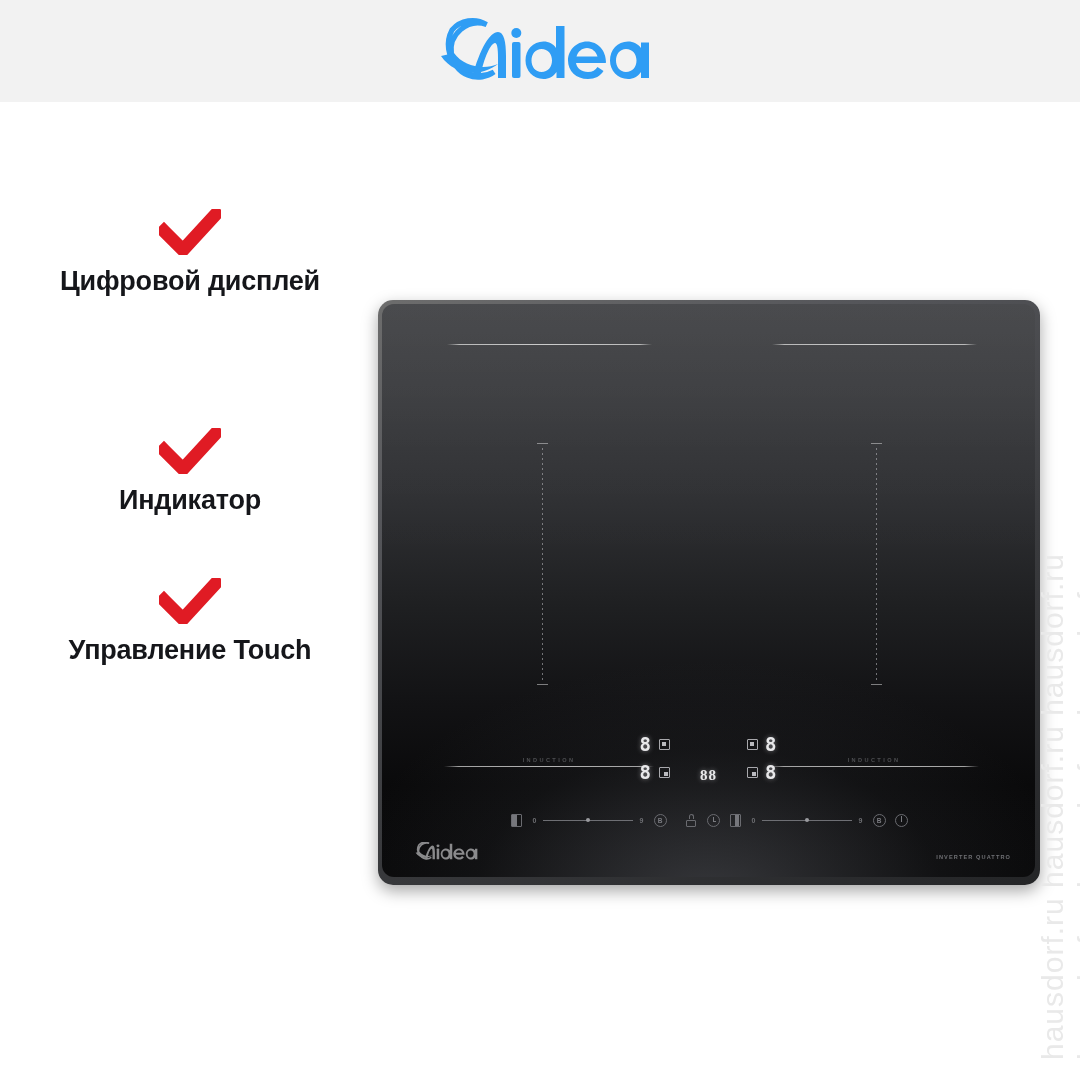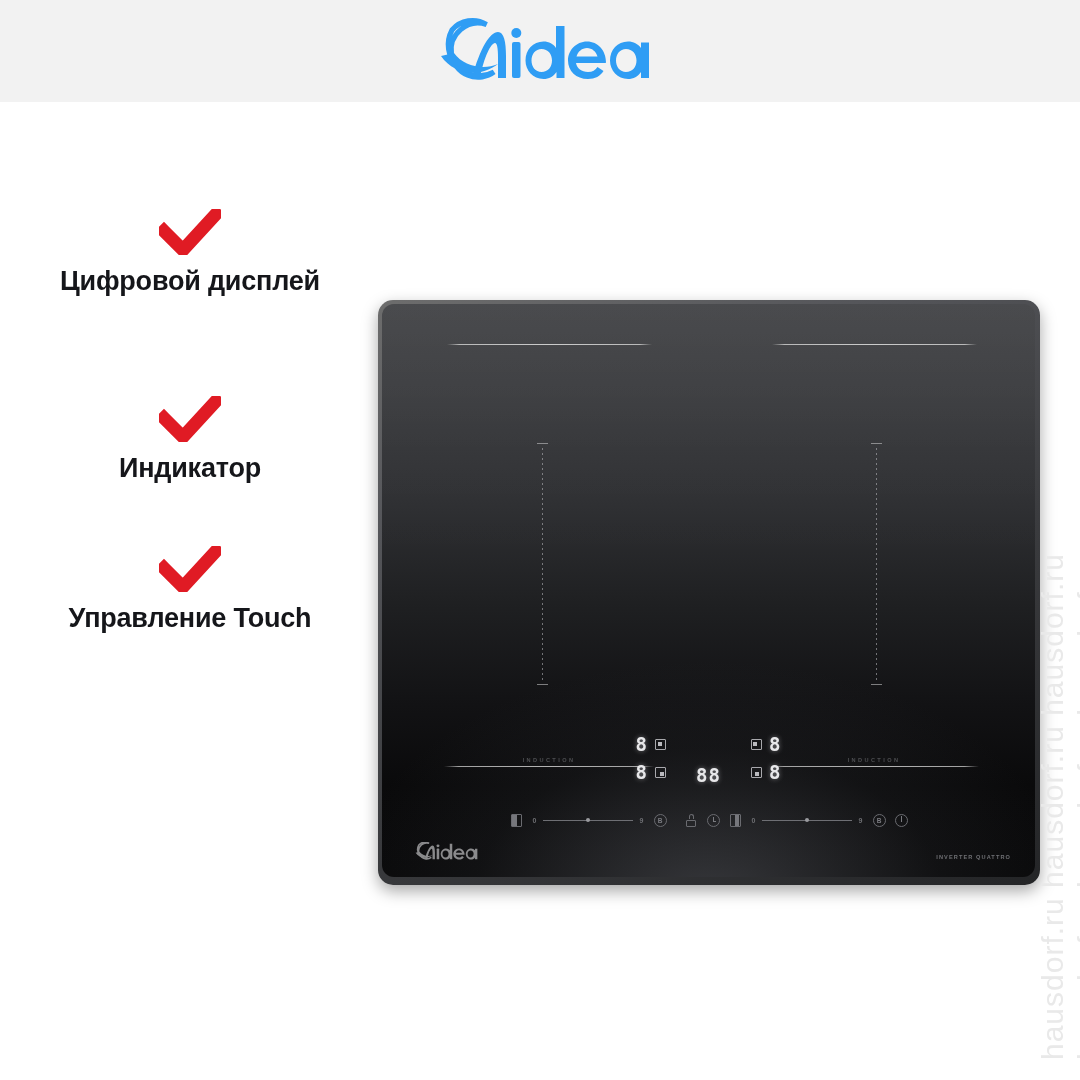--- a/index.html
+++ b/index.html
@@ -27,21 +27,21 @@
   .feature { width:380px; text-align:center; }
   .check-wrap { height:64px; display:flex; align-items:center; justify-content:center; }
   .feature-label {
     color:#15161a;
     font-size:27px;
     font-weight:bold;
     line-height:1.28;
     letter-spacing:-0.2px;
     padding:0 24px;
   }
-  #feature-1 { margin-bottom:88px; }
+  #feature-1 { margin-bottom:120px; }
   #feature-2 { margin-bottom:52px; }
 
   
   #cooktop-wrap {
     position:absolute; left:378px; top:300px; width:662px; height:585px;
   }
   #cooktop-frame {
     position:absolute; inset:0;
     border-radius:15px;
     background:linear-gradient(155deg,#6d6d6d 0%,#55565a 25%,#3a3b3e 60%,#242527 100%);
@@ -127,21 +127,21 @@
     content:""; position:absolute; width:4px; height:4px;
     background:rgba(215,215,220,0.85);
   }
   .pot-icon.tl::after { left:1.5px; top:1.5px; }
   .pot-icon.br::after { right:1.5px; bottom:1.5px; }
 
   #center-timer {
     display:flex; align-items:flex-end;
     height:50px; padding:0 30px;
   }
-  #center-timer .seg-digit { font-size:19px; }
+  #center-timer .seg-digit { font-size:15px;font-family:Liberation Serif, serif; }
 
   
   #touch-row {
     position:absolute; left:0; right:0; bottom:0; height:22px;
     display:flex; align-items:center; justify-content:center; gap:0;
   }
   .touch-icon {
     color:#5d5e62;
     display:flex; align-items:center; justify-content:center;
     width:22px; height:16px;

